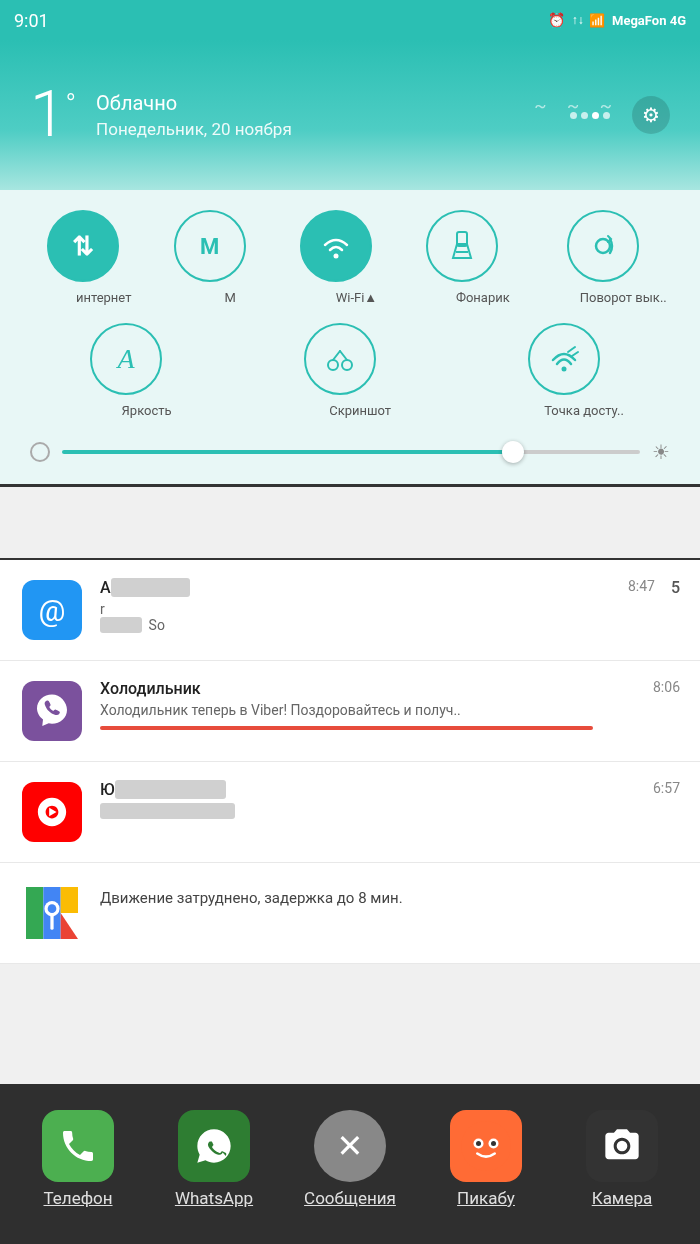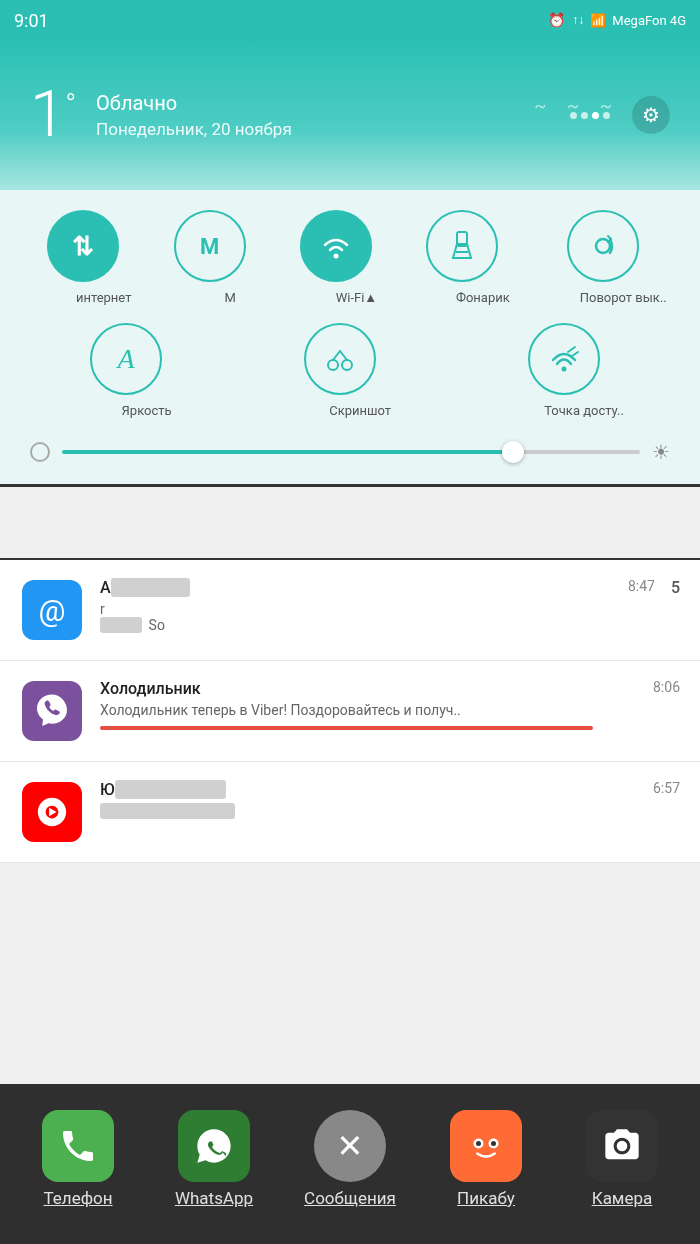--- a/index.html
+++ b/index.html
@@ -32,21 +32,21 @@
     .status-icons {
       display: flex;
       align-items: center;
       gap: 6px;
       color: white;
       font-size: 13px;
     }
     .carrier {
       color: white;
       font-size: 13px;
-      font-weight: 400;
+      font-weight: 700;
     }
 
     
     .weather-widget {
       position: absolute;
       top: 40px; left: 0; right: 0;
       height: 150px;
       background: linear-gradient(180deg, #2bbfb3 0%, #4ecdc4 60%, #a8e6e0 100%);
       display: flex;
       align-items: center;
@@ -547,20 +547,38 @@
           Ю<span class="blurred-text">&nbsp;&nbsp;&nbsp;&nbsp;&nbsp;&nbsp;&nbsp;&nbsp;&nbsp;&nbsp;&nbsp;&nbsp;&nbsp;&nbsp;&nbsp;&nbsp;&nbsp;&nbsp;&nbsp;&nbsp;&nbsp;&nbsp;&nbsp;&nbsp;&nbsp;&nbsp;&nbsp;&nbsp;</span>
         </span>
         <span class="notif-time">6:57</span>
       </div>
       <div class="notif-text">
         <span class="blurred-text">&nbsp;&nbsp;&nbsp;&nbsp;&nbsp;&nbsp;&nbsp;&nbsp;&nbsp;&nbsp;&nbsp;&nbsp;&nbsp;&nbsp;&nbsp;&nbsp;&nbsp;&nbsp;&nbsp;&nbsp;&nbsp;&nbsp;&nbsp;&nbsp;&nbsp;&nbsp;&nbsp;&nbsp;&nbsp;&nbsp;&nbsp;&nbsp;&nbsp;&nbsp;&nbsp;&nbsp;&nbsp;&nbsp;&nbsp;</span>
       </div>
     </div>
   </div>
 
+  <div class="notif-item">
+    <div class="notif-icon">
+      <div style="width:60px;height:60px;border-radius:12px;overflow:hidden;background:white;display:flex;align-items:center;justify-content:center;">
+        <svg viewBox="0 0 48 48" width="52" height="52">
+          <polygon points="0,0 16,0 16,48 0,48" fill="#34a853"></polygon>
+          <polygon points="16,0 32,0 32,48 16,48" fill="#4285f4"></polygon>
+          <polygon points="32,0 48,0 48,24 32,24" fill="#fbbc04"></polygon>
+          <polygon points="32,24 48,48 32,48" fill="#ea4335"></polygon>
+          <circle cx="24" cy="20" r="7" fill="white"></circle>
+          <circle cx="24" cy="20" r="4" fill="#4285f4"></circle>
+          <path d="M24 27 L24 38" stroke="white" stroke-width="3" stroke-linecap="round"></path>
+        </svg>
+      </div>
+    </div>
+    <div class="notif-content">
+      <div class="notif-text" style="margin-top:8px;font-size:15px;color:#444;">Движение затруднено, задержка до 8 мин.</div>
+    </div>
+  </div>
 </div>
 
 <div class="dock">
 
   <div class="dock-item">
     <div class="dock-app-icon icon-phone">
       <svg viewBox="0 0 24 24" width="40" height="40">
         <path d="M6.6 10.8c1.4 2.8 3.8 5.1 6.6 6.6l2.2-2.2c.3-.3.7-.4 1-.2 1.1.4 2.3.6 3.6.6.6 0 1 .4 1 1V20c0 .6-.4 1-1 1-9.4 0-17-7.6-17-17 0-.6.4-1 1-1h3.5c.6 0 1 .4 1 1 0 1.3.2 2.5.6 3.6.1.3 0 .7-.2 1l-2.3 2.2z" fill="white"></path>
       </svg>
     </div>

